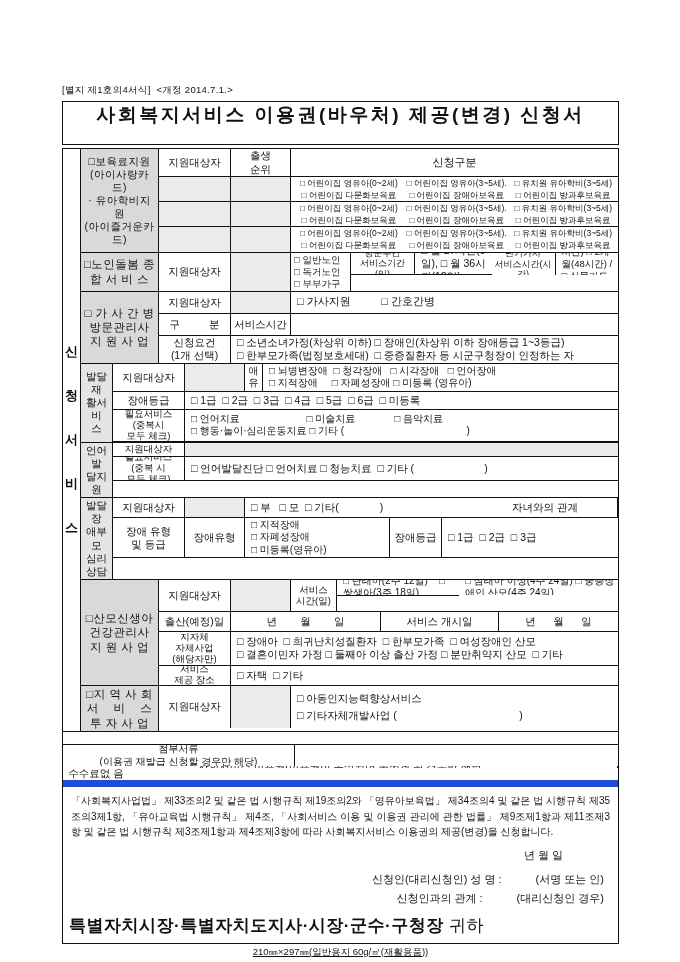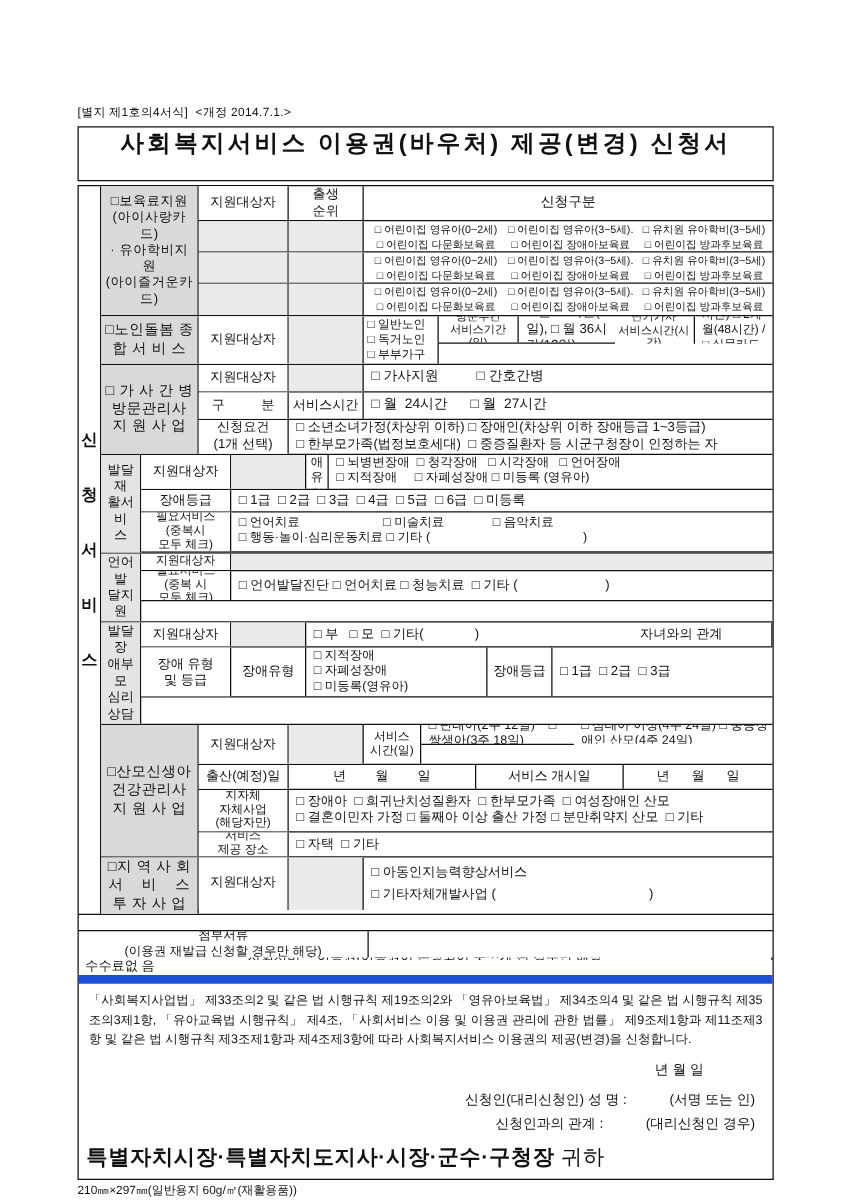--- a/index.html
+++ b/index.html
@@ -44,21 +44,21 @@
   .attach-row{display:flex;border-bottom:7px solid #1d4ed8;height:35px;flex-direction:column;}
   .attach-label{width:232px;font-size:10px;line-height:1.3;}
   .attach-content{flex:1;font-size:10.5px;}
   .attach-fee{width:66px;font-size:10.5px;line-height:1.4;}
   .legal{padding:6px 8px 2px 8px;font-size:10px;line-height:1.55;text-align:justify;white-space:normal;}
   .dateline{text-align:right;padding-right:55px;font-size:11px;margin-top:6px;}
   .signline{display:flex;justify-content:flex-end;align-items:center;gap:34px;padding-right:14px;
             font-size:11px;margin-top:9px;}
   .recipient{padding:8px 4px 6px 6px;font-size:17px;font-weight:bold;letter-spacing:0.5px;}
   .recipient .suffix{font-weight:normal;}
-  .footer{ text-align:left;font-size:9.5px;margin-top:2px;}
+  .footer{ text-align:center;font-size:9.5px;margin-top:2px;text-decoration:underline;}
 </style>
 </head>
 <body>
 
 <div class="page">
   <div class="wrap">
 
     <div class="note">[별지 제1호의4서식]  &lt;개정 2014.7.1.&gt;</div>
 
     <div class="title-box">
@@ -158,21 +158,20 @@
 지 원 사 업</div>
           <div class="sec-body">
             <div class="r h22">
               <div class="c lab">지원대상자</div>
               <div class="c val"></div>
               <div class="c opts rowend" style="font-size:11px">□ 가사지원          □ 간호간병</div>
             </div>
             <div class="r h22">
               <div class="c lab">구          분</div>
               <div class="c" style="width:60px;font-size:10.5px">서비스시간</div>
-              <div class="c opts rowend" style="font-size:11px">□ 월  24시간      □ 월  27시간</div>
             </div>
             <div class="r h27">
               <div class="c lab">신청요건
 (1개 선택)</div>
               <div class="c opts rowend">□ 소년소녀가정(차상위 이하) □ 장애인(차상위 이하 장애등급 1~3등급)
 □ 한부모가족(법정보호세대)  □ 중증질환자 등 시군구청장이 인정하는 자</div>
             </div>
           </div>
         </div>
 

